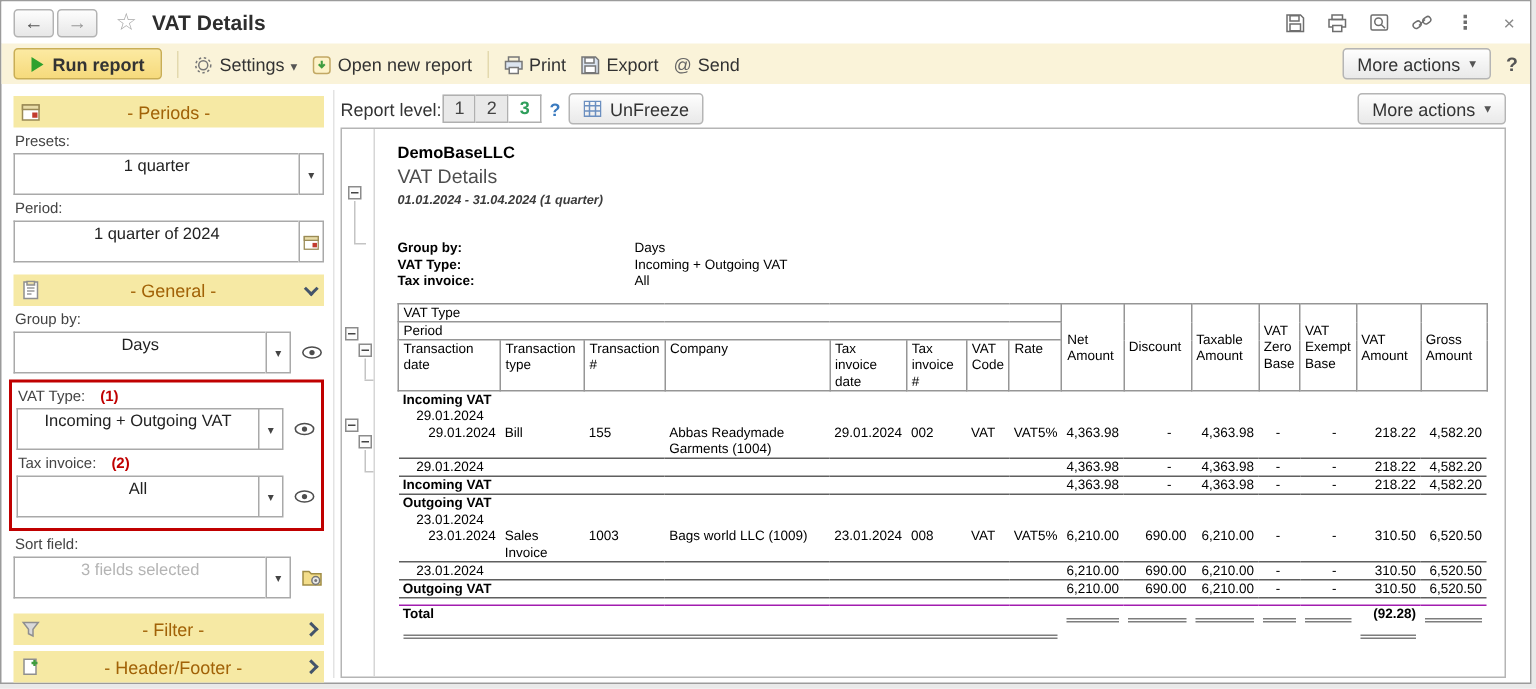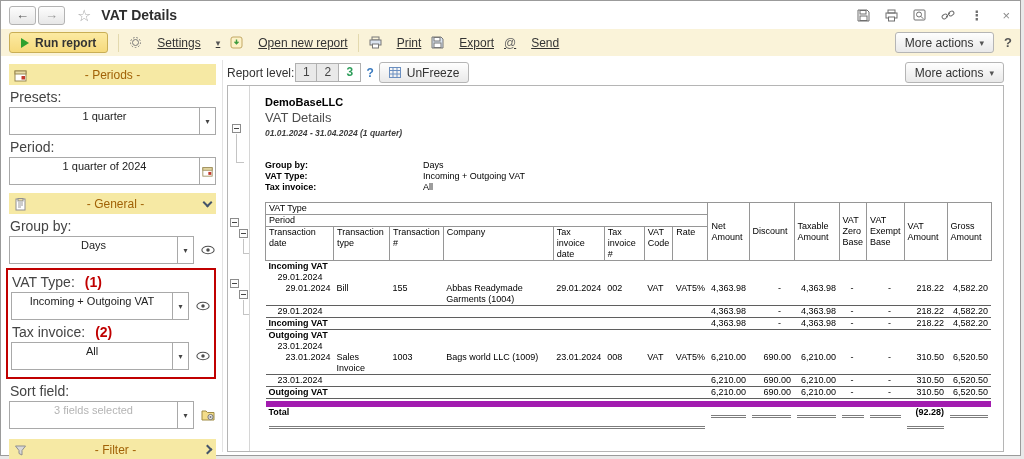--- a/index.html
+++ b/index.html
@@ -15,38 +15,38 @@
   .tb-right { margin-left:auto; display:flex; align-items:center; gap:15px; color:#6e6e6e; }
   .tb-right svg { display:block; }
   .dots { font-size:13px; font-weight:bold; color:#6e6e6e; letter-spacing:0; cursor:pointer; }
   .closex { font-size:13px; color:#8a8a8a; cursor:pointer; margin-left:4px; }
 
   
   .toolbar { height:27px; background:#faf3d9; display:flex; align-items:center; padding:0 8px; gap:10px; }
   .run-btn { display:flex; align-items:center; gap:6px; height:21px; padding:0 11px; background:linear-gradient(#fceaa2,#f6da7c); border:1px solid #c9ae55; border-radius:3px; font-size:12px; font-weight:bold; color:#333; cursor:pointer; }
   .play { width:0; height:0; border-left:8px solid #2ea12e; border-top:5px solid transparent; border-bottom:5px solid transparent; }
   .tsep { width:1px; height:18px; background:#e3d9ae; }
-  .titem { display:flex; align-items:center; gap:15px; font-size:12px; color:#333; cursor:pointer; white-space:nowrap;text-decoration:underline; }
+  .titem { display:flex; align-items:flex-end; gap:4px; font-size:12px; color:#333; cursor:pointer; white-space:nowrap; }
   .dcar { font-size:9px; color:#555; }
   .toolbar-right { margin-left:auto; display:flex; align-items:center; gap:10px; }
   .gray-btn { display:flex; align-items:center; gap:6px; height:21px; padding:0 9px; background:linear-gradient(#fefefe,#e9e9e9); border:1px solid #b5b5b5; border-radius:3px; font-size:12px; color:#333; cursor:pointer; white-space:nowrap; }
   .help-q { font-size:13px; font-weight:bold; color:#555; cursor:pointer; }
 
   
   .main { display:flex; height:402px; padding:4px 16px 6px 8px; }
 
   
   .sidebar { width:214px; flex:none; padding-right:6px; border-right:1px solid #e3e3e3; }
   .panel-header { height:21px; margin-top:4px; background:#f6e9a4; display:flex; align-items:center; padding:0 5px; cursor:pointer; }
   .ph-label { flex:1; text-align:center; font-size:12px; color:#a16207; }
   .picon { width:13px; height:13px; flex:none; }
   .chev { width:7px; height:7px; border-right:2px solid #44546a; border-bottom:2px solid #44546a; flex:none; }
   .chev.down { transform:rotate(45deg); margin-top:-3px; }
   .chev.right { transform:rotate(-45deg); }
-  .flabel { font-size:14px; color:#444; margin:4px 0 2px 1px; }
+  .flabel { font-size:10px; color:#444; margin:4px 0 2px 1px; }
   .frow { display:flex; align-items:center; }
   .combo { flex:1; display:flex; height:28px;text-align:center; }
   .cval { flex:1; border:1px solid #a9a9a9; border-right:none; background:#fff; font-size:11px; color:#222; padding:2px 4px; white-space:nowrap; overflow:hidden; }
   .cval.ph { color:#b4b4b4; }
   .cbtn { width:17px; border:1px solid #a9a9a9; background:#fff; font-size:8px; color:#444; display:flex; align-items:center; justify-content:center; cursor:pointer; }
   .sicon { width:17px; margin-left:5px; flex:none; display:flex; justify-content:center; }
   .redbox { border:2px solid #c00000; margin:4px 0 2px -3px; padding:0 3px 7px 3px; }
   .marker { color:#c00000; font-weight:bold; margin-left:10px; }
 
   
@@ -78,21 +78,21 @@
   table.rep { border-collapse:collapse; table-layout:fixed; margin-top:9px; font-size:9px; color:#000; }
   table.rep td { padding:0 3px; vertical-align:top; line-height:11px; overflow:hidden; }
   .hcell { border:1px solid #969696; background:#fff; }
   .amt-h { vertical-align:middle !important; }
   .b { font-weight:bold; }
   .num { text-align:right; }
   .ind1 { padding-left:12px !important; }
   .ind2 { padding-left:20px !important; }
   .bt { border-top:1px solid #5f5f5f; }
   .bb { border-bottom:1px solid #5f5f5f; }
-  .btt { border-top:6px solid #a21caf;margin-left:13px; }
+  .btt { border-top:1px solid #a21caf;margin-left:13px; }
   .dseg { border-bottom:3px double #7d7d7d; height:11px; }
   tr.spacer td { height:5px; }
 </style>
 </head>
 <body>
 
 <div class="window">
 
   <div class="titlebar">
     <div class="navbtn">←</div>

